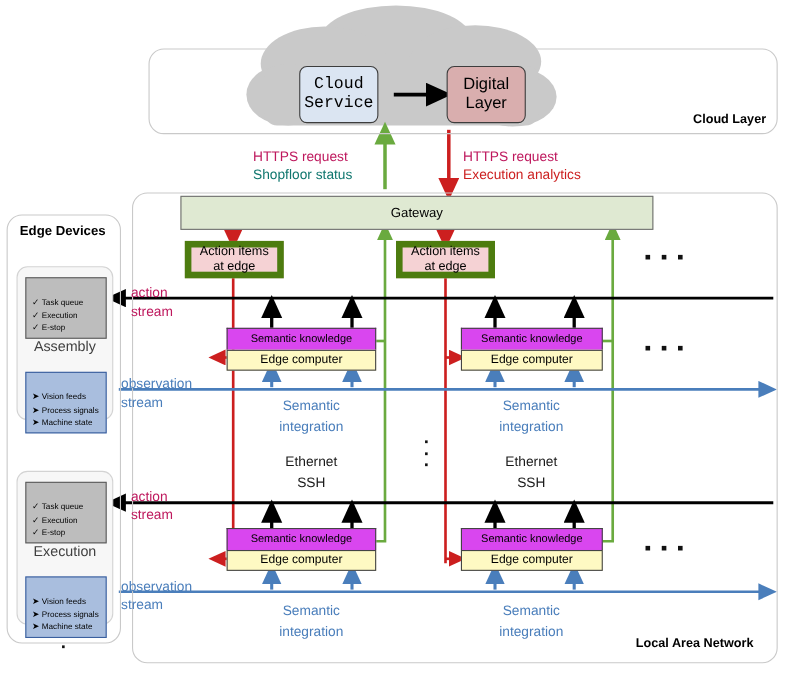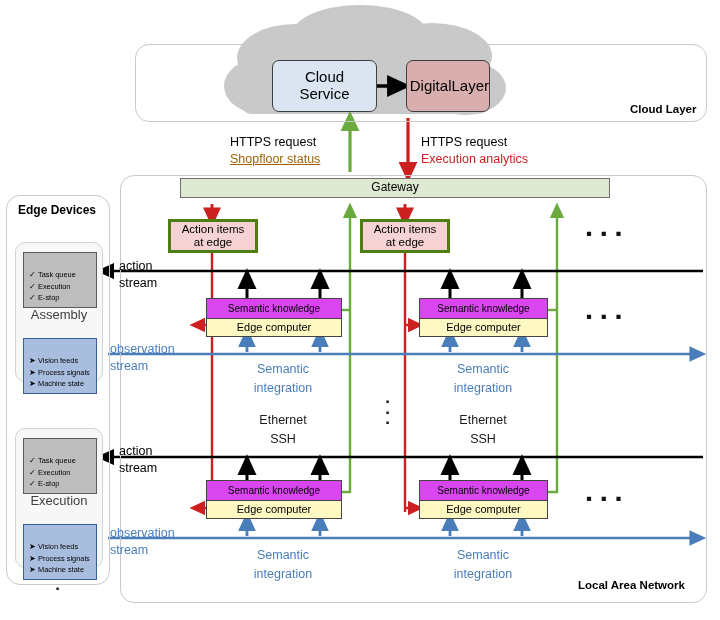--- a/index.html
+++ b/index.html
@@ -30,21 +30,21 @@
   .cloud-box{
     border:1.4px solid #3d3d3d;border-radius:7px;font-size:15px;
   }
   .cloud-service{background:#dbe5f2;}
   .digital-twin{background:#d9aeae;}
 
   .gateway{
     background:#dfe9d2;border:1px solid #6f6f6f;font-size:12px;
   }
   .action-box{
-    background:#f5d2d4;border:3px solid #4d7c0f;font-size:11.5px;
+    background:#f5d2d4;border:6px solid #4d7c0f;font-size:11.5px;
   }
   .sem-know{
     background:#d946ef;border:1px solid #444;border-bottom:none;font-size:10px;
   }
   .edge-comp{
     background:#fef9c3;border:1px solid #444;font-size:11px;
   }
 
   .dev-card{
     position:absolute;box-sizing:border-box;border:1px solid #d3d3d3;
@@ -57,22 +57,22 @@
     position:absolute;box-sizing:border-box;font-size:7.4px;
     padding:16px 4px 3px 5px;line-height:1.42;
   }
   .chip-action{background:#bdbdbd;border:1.6px solid #5c5c5c;}
   .chip-obs{background:#a9bede;border:1.6px solid #3a5f9e;}
   .chip ul{margin:0;padding:0;list-style:none;}
   .chip li{white-space:nowrap;}
   .chip li .mk{display:inline-block;width:9px;font-size:8px;}
 
   .lbl{position:absolute;white-space:nowrap;}
-  .lbl-black{color:#000000;font-size:12.5px;}
-  .lbl-green{color:#a16207;font-size:12.5px;text-decoration:underline;}
+  .lbl-black{color:#be185d;font-size:12.5px;}
+  .lbl-green{color:#0f766e;font-size:12.5px;}
   .lbl-red{color:#cc1f1f;font-size:12.5px;}
   .lbl-blue{color:#4a7ebb;font-size:12.5px;}
   .lbl-dark{color:#1a1a1a;font-size:12.5px;}
   .lbl-center{text-align:center;transform:translateX(-50%);}
 
   .dots-h{position:absolute;font-size:17px;letter-spacing:2px;color:#111;font-weight:bold;line-height:1;}
   .dots-v{position:absolute;font-size:17px;color:#111;font-weight:bold;line-height:0.62;text-align:center;}
 </style>
 </head>
 <body>
@@ -186,35 +186,35 @@
 
   <div class="panel" style="left:135px;top:44px;width:572px;height:78px;"></div>
   <div class="panel-label" style="left:630px;top:103px;">Cloud Layer</div>
 
   <div class="panel" style="left:120px;top:175px;width:587px;height:428px;"></div>
   <div class="panel-label" style="left:578px;top:579px;">Local Area Network</div>
 
   <div class="panel" style="left:6px;top:195px;width:104px;height:390px;"></div>
   <div class="panel-label" style="left:18px;top:203px;font-size:12px;">Edge Devices</div>
 
-  <div class="box cloud-box cloud-service" style="left:272px;top:60px;width:105px;height:52px;flex-direction:column;">
+  <div class="box cloud-box cloud-service" style="left:272px;top:60px;width:72px;height:52px;flex-direction:column;font-family:Liberation Mono, monospace;">
     <span>Cloud</span>
     <span>Service</span>
   </div>
-  <div class="box cloud-box digital-twin" style="left:406px;top:60px;width:84px;height:52px;flex-direction:row;justify-content:flex-end;">
+  <div class="box cloud-box digital-twin" style="left:406px;top:60px;width:72px;height:52px;flex-direction:column;">
     <span>Digital</span>
     <span>Layer</span>
   </div>
 
   <div class="lbl lbl-black" style="left:230px;top:135px;">HTTPS request</div>
   <div class="lbl lbl-green" style="left:230px;top:152px;">Shopfloor status</div>
   <div class="lbl lbl-black" style="left:421px;top:135px;">HTTPS request</div>
   <div class="lbl lbl-red" style="left:421px;top:152px;">Execution analytics</div>
 
-  <div class="box gateway" style="left:180px;top:178px;width:430px;height:20px;">
+  <div class="box gateway" style="left:164px;top:178px;width:430px;height:31px;">
     <span>Gateway</span>
   </div>
 
   <div class="box action-box" style="left:168px;top:219px;width:90px;height:34px;flex-direction:column;">
     <span>Action items</span>
     <span>at edge</span>
   </div>
   <div class="box action-box" style="left:360px;top:219px;width:90px;height:34px;flex-direction:column;">
     <span>Action items</span>
     <span>at edge</span>

